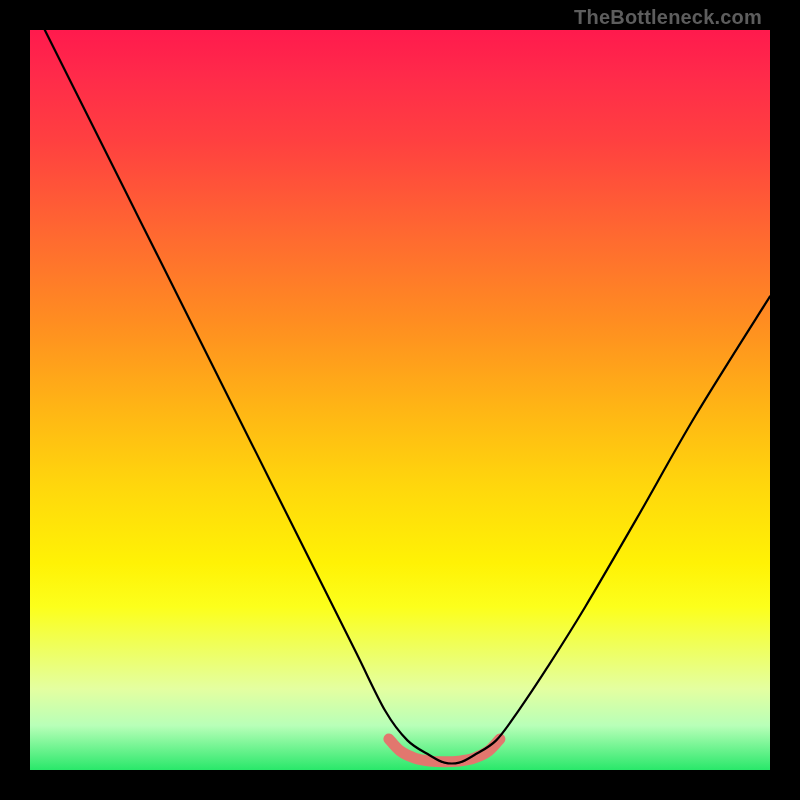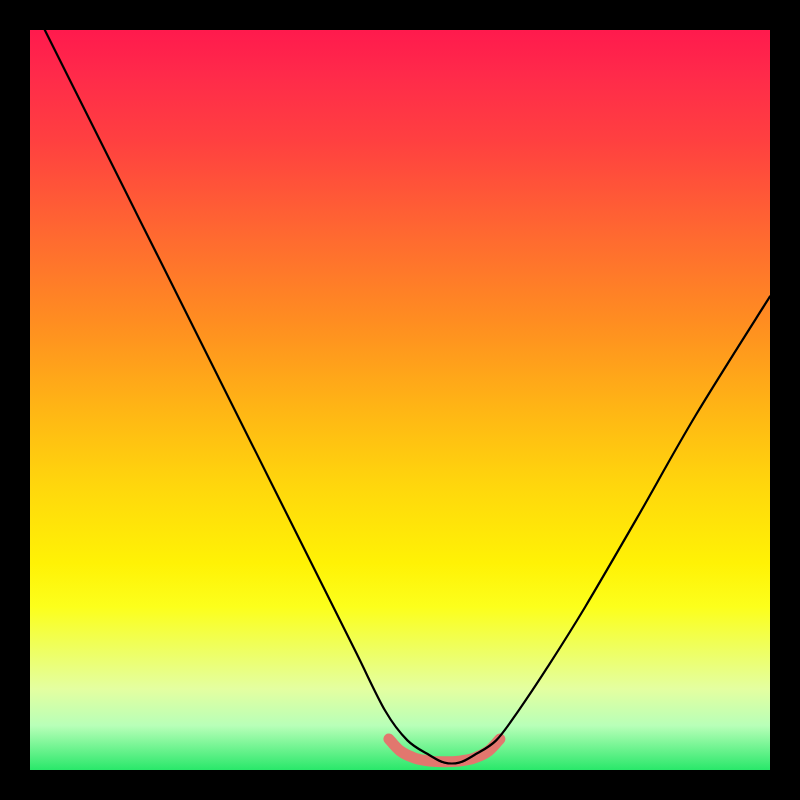--- a/index.html
+++ b/index.html
@@ -72,13 +72,14 @@
 <body>
 
 <div class="frame">
   <div class="plot-area">
     <div class="gradient"></div>
     <svg class="curve" viewBox="0 0 740 740" preserveAspectRatio="none">
       <path id="marker-band-path" class="mark-band" d="M 358.90 708.92 C 360.75 710.89, 365.68 717.55, 370.00 720.76 C 374.32 723.97, 379.87 726.43, 384.80 728.16 C 389.73 729.89, 394.67 730.50, 399.60 731.12 C 404.53 731.74, 409.47 731.86, 414.40 731.86 C 419.33 731.86, 424.27 731.74, 429.20 731.12 C 434.13 730.50, 439.07 729.89, 444.00 728.16 C 448.93 726.43, 454.48 723.97, 458.80 720.76 C 463.12 717.55, 468.05 710.89, 469.90 708.92"></path>
       <path id="main-curve-path" class="line-main" d="M 14.80 0.00 C 22.20 14.80, 43.17 56.73, 59.20 88.80 C 75.23 120.87, 93.73 157.87, 111.00 192.40 C 128.27 226.93, 144.30 259.00, 162.80 296.00 C 181.30 333.00, 202.27 374.93, 222.00 414.40 C 241.73 453.87, 263.93 498.27, 281.20 532.80 C 298.47 567.33, 313.27 596.93, 325.60 621.60 C 337.93 646.27, 346.57 666.00, 355.20 680.80 C 363.83 695.60, 370.00 703.00, 377.40 710.40 C 384.80 717.80, 393.43 721.50, 399.60 725.20 C 405.77 728.90, 409.47 731.37, 414.40 732.60 C 419.33 733.83, 424.27 733.83, 429.20 732.60 C 434.13 731.37, 437.83 728.90, 444.00 725.20 C 450.17 721.50, 458.80 717.80, 466.20 710.40 C 473.60 703.00, 479.77 693.13, 488.40 680.80 C 497.03 668.47, 506.90 653.67, 518.00 636.40 C 529.10 619.13, 540.20 601.87, 555.00 577.20 C 569.80 552.53, 588.30 520.47, 606.80 488.40 C 625.30 456.33, 643.80 421.80, 666.00 384.80 C 688.20 347.80, 727.67 286.13, 740.00 266.40"></path>
     </svg>
   </div>
+  <div class="watermark">TheBottleneck.com</div>
 </div>
 
 </body></html>

